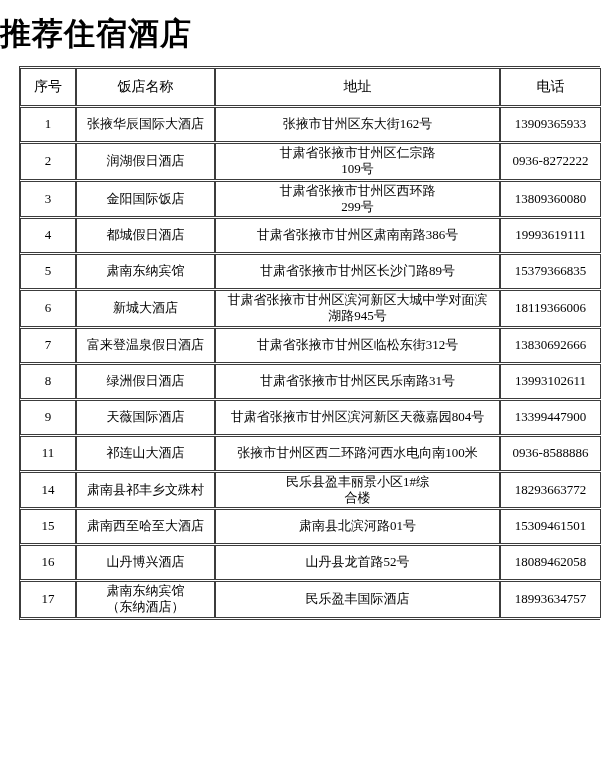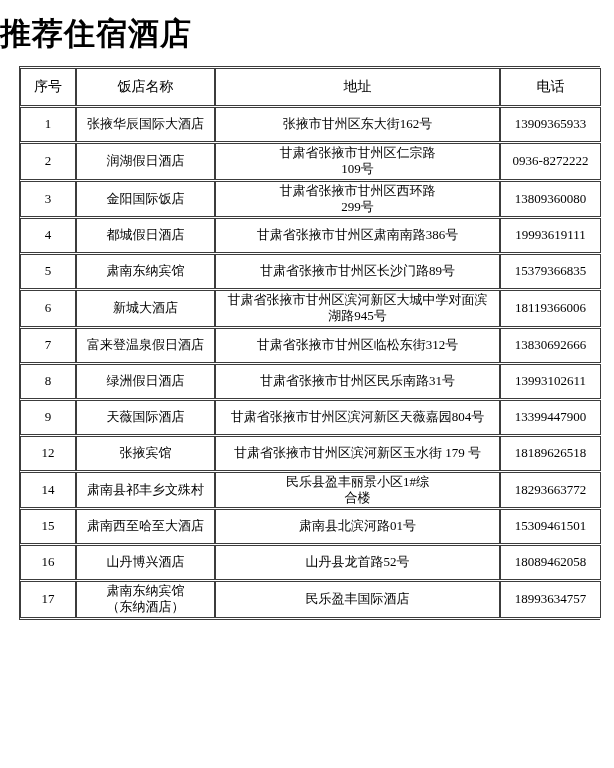--- a/index.html
+++ b/index.html
@@ -133,24 +133,24 @@
           <td>甘肃省张掖市甘州区民乐南路31号</td>
           <td>13993102611</td>
         </tr>
         <tr>
           <td>9</td>
           <td>天薇国际酒店</td>
           <td>甘肃省张掖市甘州区滨河新区天薇嘉园804号</td>
           <td>13399447900</td>
         </tr>
         <tr>
-          <td>12</td>
-          <td>张掖宾馆</td>
-          <td>甘肃省张掖市甘州区滨河新区玉水街 179 号</td>
-          <td>18189626518</td>
+          <td>11</td>
+          <td>祁连山大酒店</td>
+          <td>张掖市甘州区西二环路河西水电向南100米</td>
+          <td>0936-8588886</td>
         </tr>
         <tr>
           <td>14</td>
           <td>肃南县祁丰乡文殊村</td>
           <td>民乐县盈丰丽景小区1#综
 合楼</td>
           <td>18293663772</td>
         </tr>
         <tr>
           <td>15</td>

